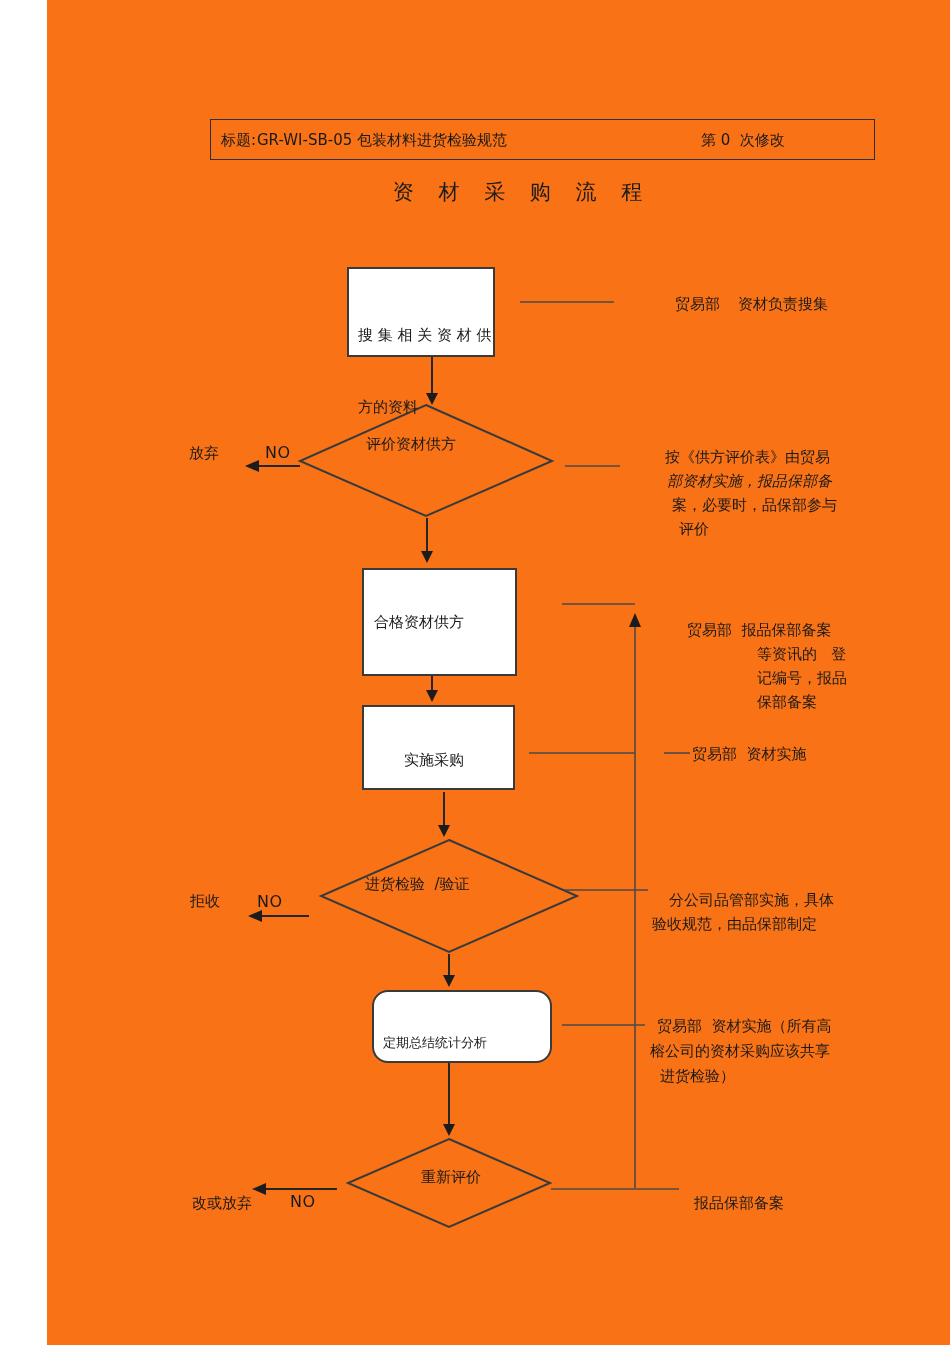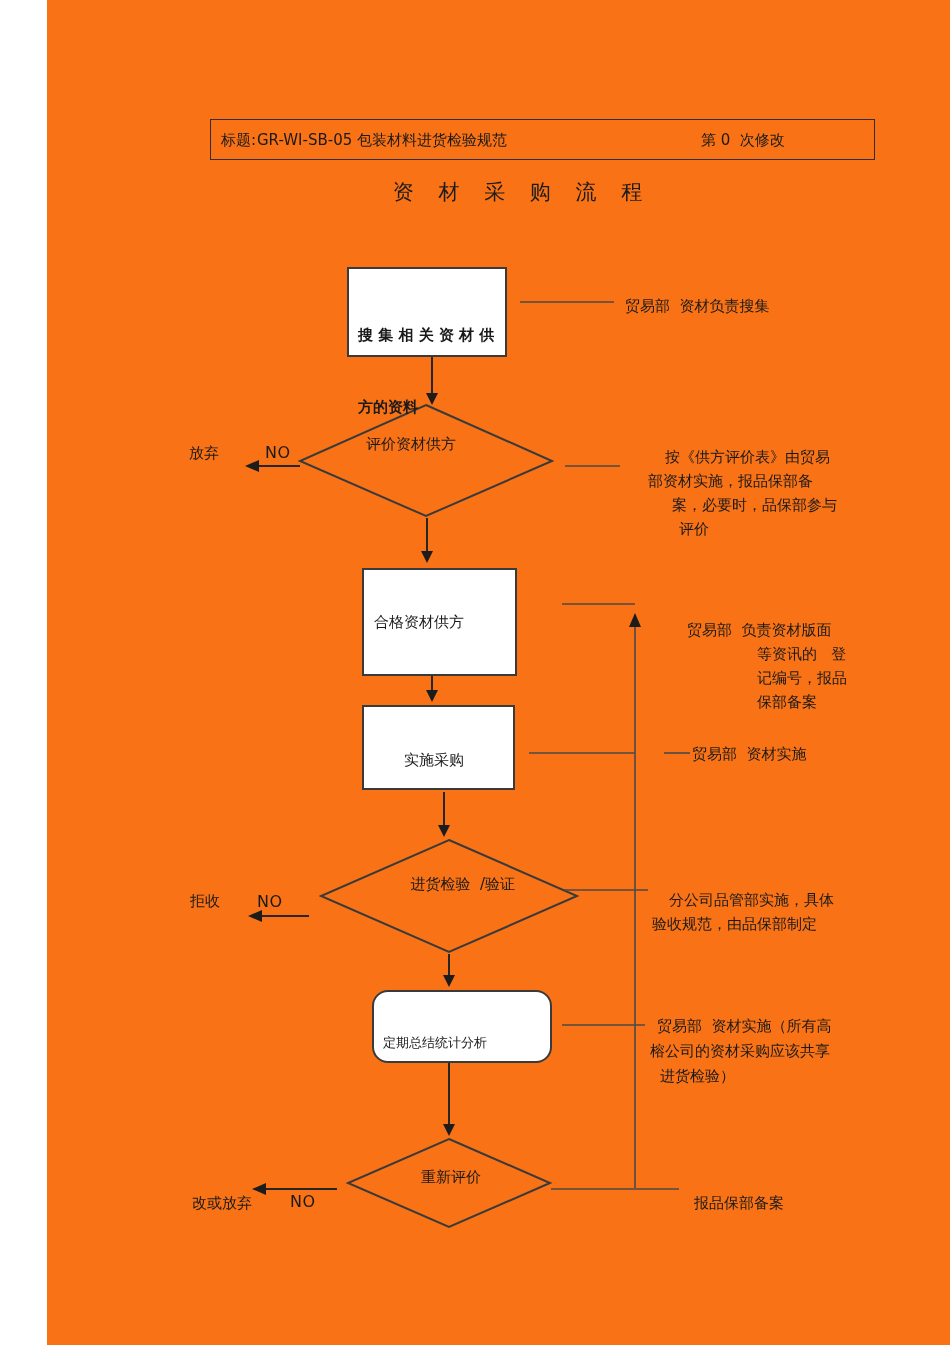--- a/index.html
+++ b/index.html
@@ -19,42 +19,42 @@
   .hdr-code{left:46px;}
   .hdr-rev{left:490px;}
 
   .page-title{
     position:absolute;left:0;top:178px;width:950px;text-align:center;
     font-size:21px;font-weight:500;letter-spacing:9px;color:#1c1c1c;margin:0;white-space:pre;
   }
 
   
   .node{position:absolute;box-sizing:border-box;border:2px solid #3a3a3a;background:#fff;font-size:15px;color:#1a1a1a;white-space:pre;}
-  .collect{left:300px;top:267px;width:160px;height:90px;padding:6px 6px 0 9px;line-height:24px;font-weight:bold;}
+  .collect{left:300px;top:267px;width:148px;height:90px;padding:6px 6px 0 9px;line-height:24px;}
   .qualified{left:315px;top:568px;width:155px;height:108px;display:flex;align-items:center;padding-left:10px;}
   .purchase{left:315px;top:705px;width:153px;height:85px;padding-top:8px;padding-left:40px;}
   .summary{left:325px;top:990px;width:180px;height:73px;border-radius:16px;padding-top:12px;padding-left:9px;font-size:13px;}
 
   
   .t{position:absolute;font-size:15px;color:#1a1a1a;white-space:pre;line-height:20px;}
   .d1l{left:299px;top:434px;width:130px;text-align:center;}
-  .d2l{left:318px;top:874px;width:150px;text-align:right;}
+  .d2l{left:318px;top:874px;width:150px;text-align:left;}
   .d3l{left:364px;top:1167px;width:80px;text-align:center;}
 
   .no-lbl{font-size:16px;letter-spacing:.5px;}
   .no1{left:218px;top:443px;}
   .out1{left:142px;top:443px;}
   .no2{left:210px;top:892px;}
   .out2{left:143px;top:891px;}
   .no3{left:243px;top:1192px;}
   .out3{left:145px;top:1193px;}
 
-  .t1{left:578px;top:296px;}
+  .t1{left:628px;top:296px;font-family:Liberation Mono, monospace;}
   .t2a{left:618px;top:447px;}
-  .t2b{left:601px;top:471px;}
+  .t2b{left:620px;top:471px;font-style:italic;}
   .t2c{left:625px;top:495px;}
   .t2d{left:632px;top:519px;}
   .t3a{left:640px;top:620px;}
   .t3b{left:710px;top:644px;}
   .t3c{left:710px;top:668px;}
   .t3d{left:710px;top:692px;}
   .t4{left:645px;top:744px;}
   .t5a{left:622px;top:890px;}
   .t5b{left:605px;top:914px;}
   .t6a{left:610px;top:1016px;}
@@ -149,21 +149,21 @@
   <div class="t no-lbl no3">NO</div>
   <div class="t out3">改或放弃</div>
 
   <div class="t t1">贸易部  资材负责搜集</div>
 
   <div class="t t2a">按《供方评价表》由贸易</div>
   <div class="t t2b">部资材实施，报品保部备</div>
   <div class="t t2c">案，必要时，品保部参与</div>
   <div class="t t2d">评价</div>
 
-  <div class="t t3a">贸易部  负责资材版面</div>
+  <div class="t t3a">贸易部  报品保部备案</div>
   <div class="t t3b">等资讯的   登</div>
   <div class="t t3c">记编号，报品</div>
   <div class="t t3d">保部备案</div>
 
   <div class="t t4">贸易部  资材实施</div>
 
   <div class="t t5a">分公司品管部实施，具体</div>
   <div class="t t5b">验收规范，由品保部制定</div>
 
   <div class="t t6a">贸易部  资材实施（所有高</div>

